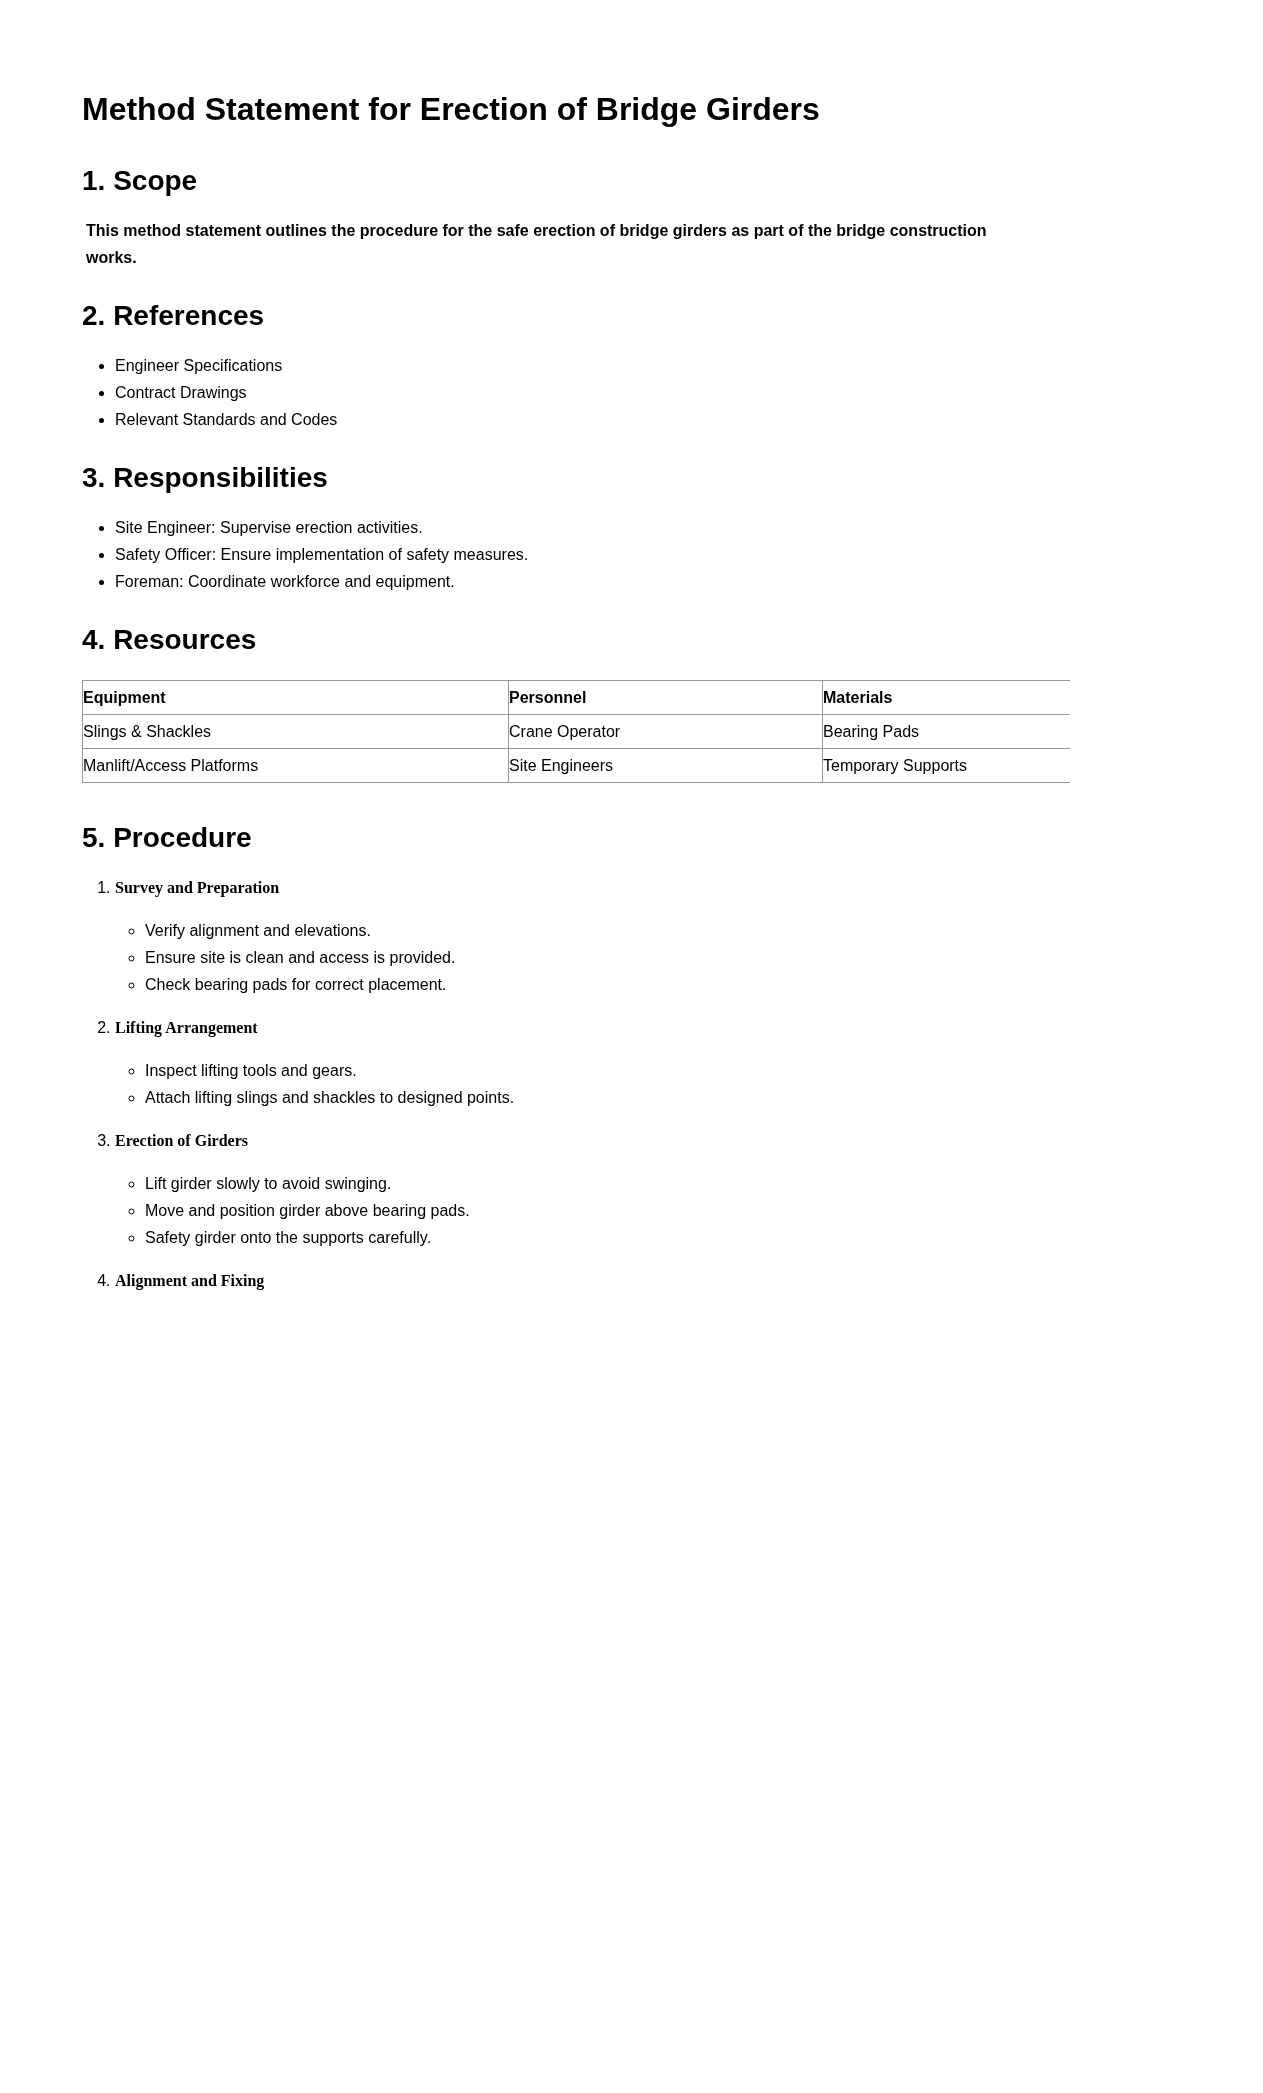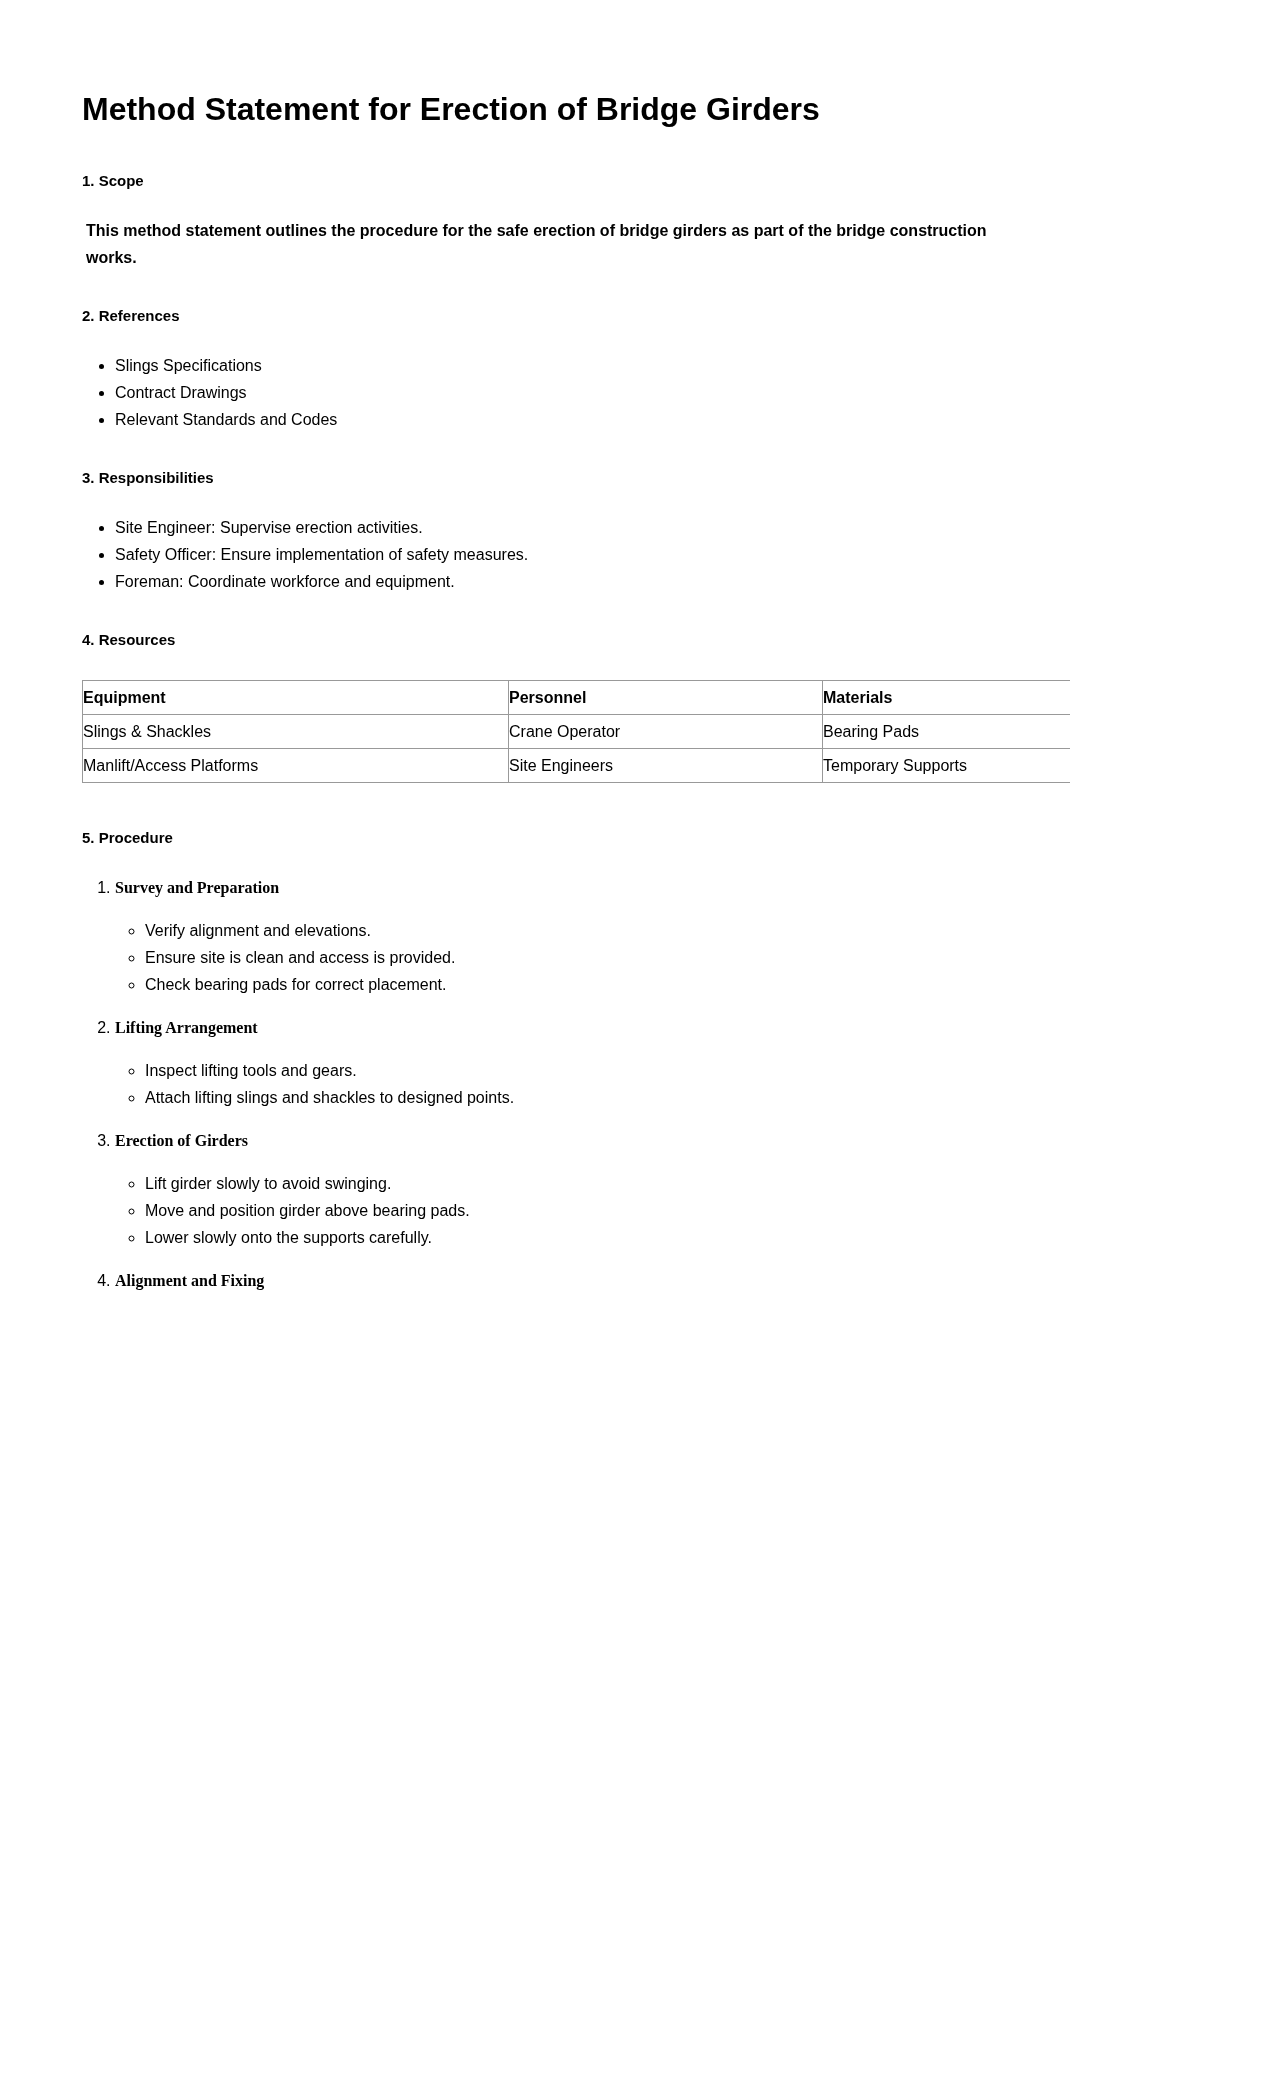--- a/index.html
+++ b/index.html
@@ -21,21 +21,21 @@
   .doc {
     padding: 90px 79px 0 82px;
   }
   h1.doc-title {
     font-size: 32px;
     line-height: 38px;
     font-weight: bold;
     margin: 0 0 38px 0;
   }
   h2.sec-heading {
-    font-size: 15px;
+    font-size: 28px;
     line-height: 29px;
     font-weight: bold;
     margin: 30px 0 22px 0;
   }
   h2.sec-heading.mt-lg { margin-top: 40px; }
   p.body-text { margin: 16px 4px; font-weight: bold; }
   ul.bullet-list {
     margin: 16px 0;
     padding-left: 33px;
     list-style-type: disc;
@@ -84,21 +84,21 @@
       <h1 class="doc-title">Method Statement for Erection of Bridge Girders</h1>
 
       <section>
         <h2 class="sec-heading">1. Scope</h2>
         <p class="body-text">This method statement outlines the procedure for the safe erection of bridge girders as part of the bridge construction works.</p>
       </section>
 
       <section>
         <h2 class="sec-heading">2. References</h2>
         <ul class="bullet-list">
-            <li>Slings Specifications</li>
+            <li>Engineer Specifications</li>
             <li>Contract Drawings</li>
             <li>Relevant Standards and Codes</li>
           </ul>
       </section>
 
       <section>
         <h2 class="sec-heading">3. Responsibilities</h2>
         <ul class="bullet-list">
             <li>Site Engineer: Supervise erection activities.</li>
             <li>Safety Officer: Ensure implementation of safety measures.</li>
@@ -152,21 +152,21 @@
               <ul class="sub-list">
                 <li>Inspect lifting tools and gears.</li>
                 <li>Attach lifting slings and shackles to designed points.</li>
               </ul>
             </li>
             <li>
               <p class="step-title">Erection of Girders</p>
               <ul class="sub-list">
                 <li>Lift girder slowly to avoid swinging.</li>
                 <li>Move and position girder above bearing pads.</li>
-                <li>Lower slowly onto the supports carefully.</li>
+                <li>Safety girder onto the supports carefully.</li>
               </ul>
             </li>
             <li>
               <p class="step-title">Alignment and Fixing</p>
             </li>
           </ol>
       </section>
 
     </div>
   </div>

